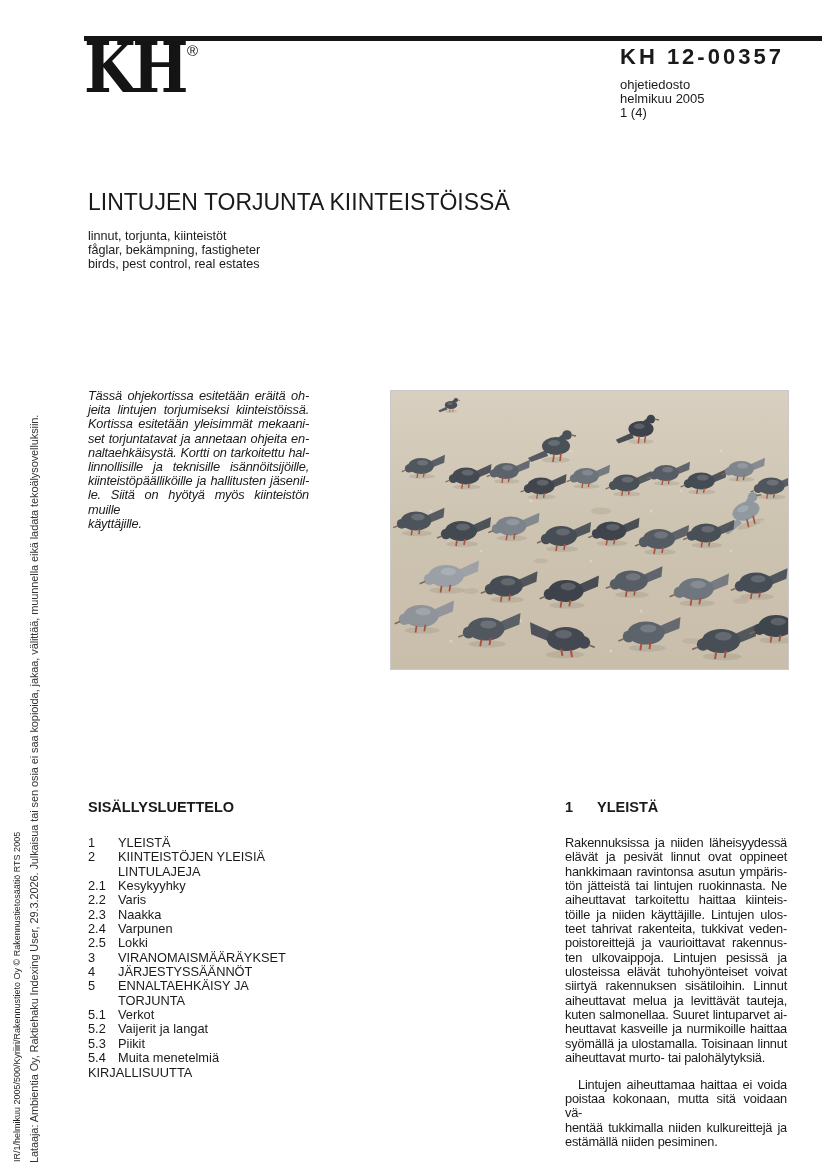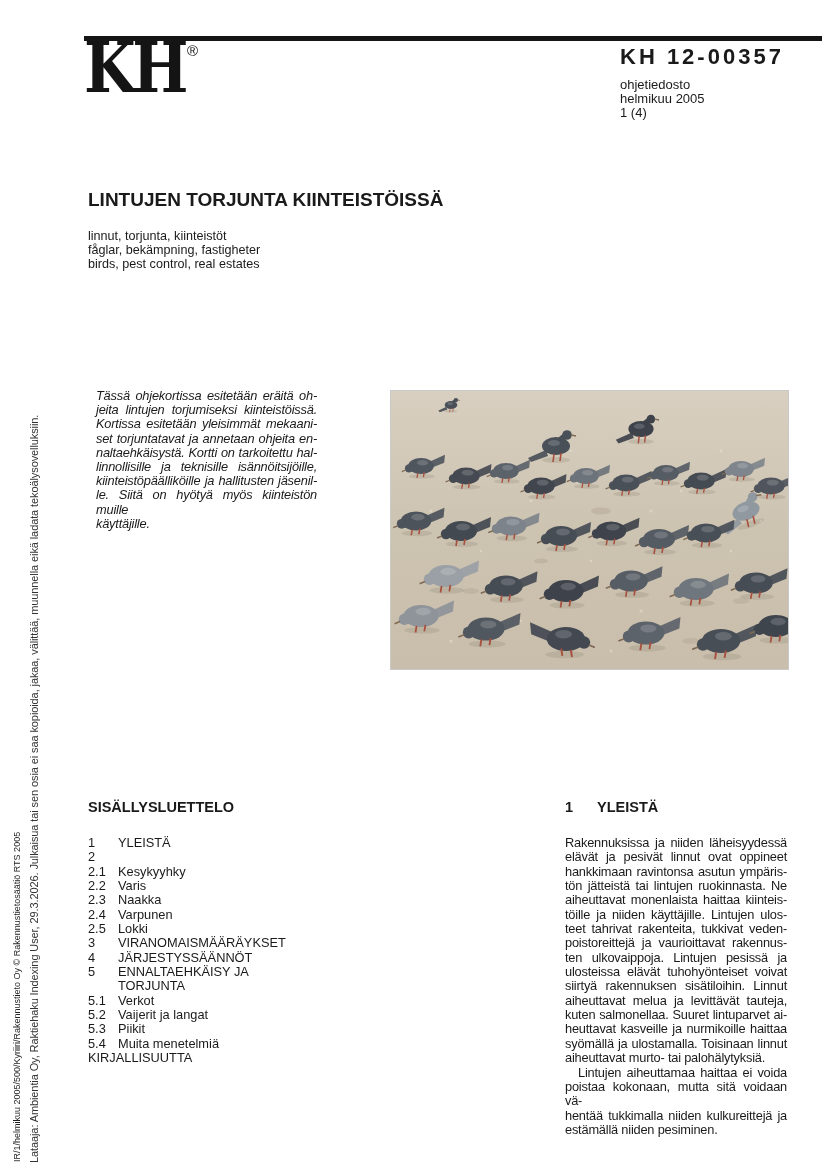--- a/index.html
+++ b/index.html
@@ -9,45 +9,45 @@
   
   .topbar{position:absolute;left:84px;top:36px;width:738px;height:5px;background:#151515;}
   .logo{position:absolute;left:84px;top:32px;font-family:"DejaVu Serif",serif;font-weight:bold;
         font-size:70px;line-height:72px;letter-spacing:-4px;transform:scaleX(.85);
         transform-origin:left top;color:#141414;}
   .reg{position:absolute;left:187px;top:42px;font-size:15px;color:#141414;}
   .docnum{position:absolute;left:620px;top:44px;font-size:22px;font-weight:bold;letter-spacing:3px;}
   .docmeta{position:absolute;left:620px;top:78px;font-size:13px;line-height:14.2px;}
 
   
-  .title{position:absolute;left:88px;top:189px;margin:0;font-size:19px;font-weight:bold;}
+  .title{position:absolute;left:88px;top:189px;margin:0;font-size:23px;font-weight:normal;}
   .keywords{position:absolute;left:88px;top:229px;font-size:12.6px;line-height:14.2px;}
 
   
-  .intro{position:absolute;left:96px;top:389px;width:221px;font-style:italic;
+  .intro{position:absolute;left:88px;top:389px;width:221px;font-style:italic;
          font-size:12.8px;line-height:14.2px;letter-spacing:-0.2px;}
   .jline{text-align:justify;text-align-last:justify;}
   .intro .jline:last-child,.para .jline:last-child{text-align-last:left;}
 
   
   .photo{position:absolute;left:390px;top:390px;width:397px;height:278px;
          border:1px solid #c9c9c9;background:#cdc3b1;}
   .photo svg{display:block;}
 
   
   .toc-head{position:absolute;left:88px;top:799px;font-size:14.5px;font-weight:bold;text-align:right;}
   .sec-head{position:absolute;left:565px;top:799px;font-size:14.5px;font-weight:bold;}
   .sec-num{display:inline-block;width:32px;}
   .toc-wrap{position:absolute;left:88px;top:836px;width:260px;font-size:12.8px;line-height:14.35px;}
   .toc-row{display:flex;}
   .toc-num{width:30px;flex:0 0 30px;}
   .toc-label{white-space:pre-line;}
   .bodycol{position:absolute;left:565px;top:836px;width:222px;font-size:12.8px;
            line-height:14.35px;letter-spacing:-0.2px;}
-  .para2 .jline:first-child{text-indent:13px;}
+  .para2 .jline:first-child{text-indent:13px;margin-top:12px;}
 
   
   .vtext{position:absolute;white-space:nowrap;transform:rotate(-90deg);transform-origin:0 0;color:#2b2b2b;}
   .vtext.small{left:12px;top:1162px;font-size:9px;color:#1f1f1f;}
   .vtext.large{left:28px;top:1163px;font-size:11px;letter-spacing:-0.1px;color:#333333;}
 </style>
 </head>
 <body>
 
 <div class="page">
@@ -178,20 +178,22 @@
   <div class="toc-head">SISÄLLYSLUETTELO</div>
   <div class="toc-wrap">
     <div>
 
     <div class="toc-row">
         <span class="toc-num">1</span>
         <span class="toc-label">YLEISTÄ</span>
       </div>
         <div class="toc-row">
         <span class="toc-num">2</span>
+        <span class="toc-label">KIINTEISTÖJEN YLEISIÄ
+LINTULAJEJA</span>
       </div>
         <div class="toc-row">
         <span class="toc-num">2.1</span>
         <span class="toc-label">Kesykyyhky</span>
       </div>
         <div class="toc-row">
         <span class="toc-num">2.2</span>
         <span class="toc-label">Varis</span>
       </div>
         <div class="toc-row">
@@ -242,21 +244,21 @@
   <div class="sec-head">
     <span class="sec-num">1</span><span>YLEISTÄ</span>
   </div>
   <div class="bodycol">
     <div class="para para1">
 
     <div class="jline">Rakennuksissa ja niiden läheisyydessä</div>
         <div class="jline">elävät ja pesivät linnut ovat oppineet</div>
         <div class="jline">hankkimaan ravintonsa asutun ympäris-</div>
         <div class="jline">tön jätteistä tai lintujen ruokinnasta. Ne</div>
-        <div class="jline">aiheuttavat monenlaista haittaa kiinteis-</div>
+        <div class="jline">aiheuttavat tarkoitettu haittaa kiinteis-</div>
         <div class="jline">töille ja niiden käyttäjille. Lintujen ulos-</div>
         <div class="jline">teet tahrivat rakenteita, tukkivat veden-</div>
         <div class="jline">poistoreittejä ja vaurioittavat rakennus-</div>
         <div class="jline">ten ulkovaippoja. Lintujen pesissä ja</div>
         <div class="jline">ulosteissa elävät tuhohyönteiset voivat</div>
         <div class="jline">siirtyä rakennuksen sisätiloihin. Linnut</div>
         <div class="jline">aiheuttavat melua ja levittävät tauteja,</div>
         <div class="jline">kuten salmonellaa. Suuret lintuparvet ai-</div>
         <div class="jline">heuttavat kasveille ja nurmikoille haittaa</div>
         <div class="jline">syömällä ja ulostamalla. Toisinaan linnut</div>

